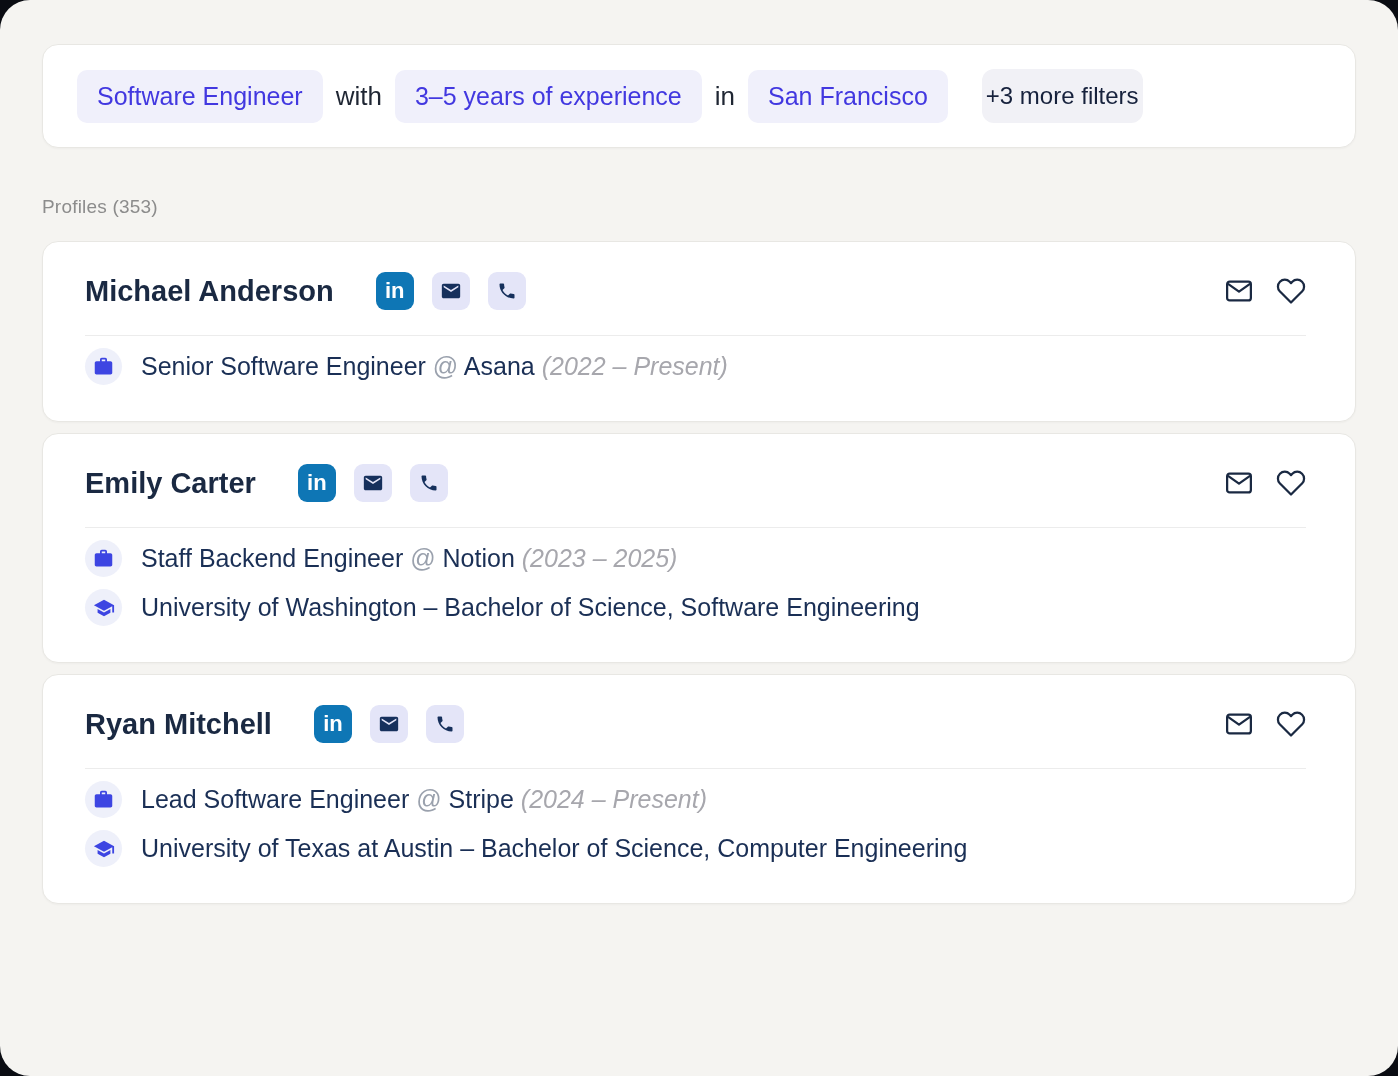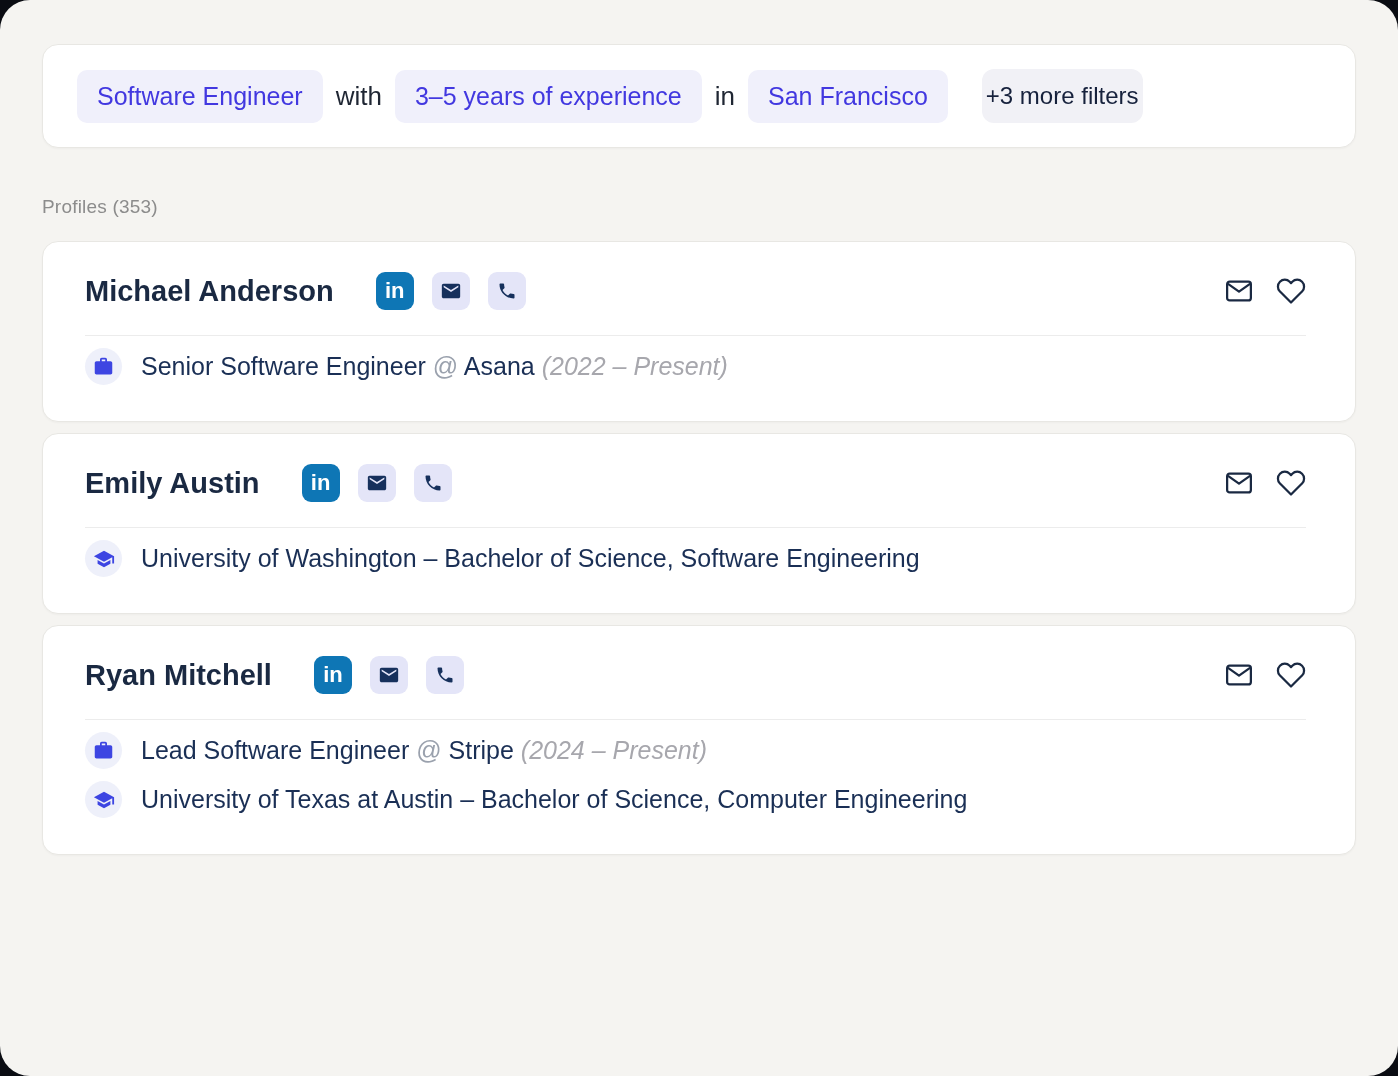--- a/index.html
+++ b/index.html
@@ -200,21 +200,21 @@
         <svg width="21" height="21" viewBox="0 0 24 24">
             <path d="M20 6h-4V4c0-1.11-.89-2-2-2h-4c-1.11 0-2 .89-2 2v2H4c-1.11 0-2 .89-2 2v11c0 1.11.89 2 2 2h16c1.11 0 2-.89 2-2V8c0-1.11-.89-2-2-2zm-6 0h-4V4h4v2z"></path>
           </svg>
       </span>
       <p class="row-text"><span>Senior Software Engineer</span> <span class="at">@</span> <span>Asana</span> <span class="dates">(2022 – Present)</span></p>
     </div>
   </section>
 
   <section class="card">
     <div class="card-header">
-      <h3 class="profile-name">Emily Austin</h3>
+      <h3 class="profile-name">Emily Carter</h3>
       <button class="badge linkedin">
         <span>in</span>
       </button>
       <button class="badge soft">
         <svg width="22" height="22" viewBox="0 0 24 24">
             <path d="M20 4H4c-1.1 0-2 .9-2 2v12c0 1.1.9 2 2 2h16c1.1 0 2-.9 2-2V6c0-1.1-.9-2-2-2zm0 4-8 5-8-5V6l8 5 8-5v2z"></path>
           </svg>
       </button>
       <button class="badge soft">
         <svg width="20" height="20" viewBox="0 0 24 24">
@@ -228,20 +228,28 @@
             <polyline points="3.5 6.5 12 12.5 20.5 6.5"></polyline>
           </svg>
       </button>
       <button class="action-btn">
         <svg width="30" height="30" viewBox="0 0 24 24" fill="none" stroke-width="1.8" stroke-linecap="round" stroke-linejoin="round">
             <path d="M20.84 4.61a5.5 5.5 0 0 0-7.78 0L12 5.67l-1.06-1.06a5.5 5.5 0 0 0-7.78 7.78l1.06 1.06L12 21.23l7.78-7.78 1.06-1.06a5.5 5.5 0 0 0 0-7.78z"></path>
           </svg>
       </button>
     </div>
     <div class="divider"></div>
+    <div class="row">
+      <span class="row-icon">
+        <svg width="21" height="21" viewBox="0 0 24 24">
+            <path d="M20 6h-4V4c0-1.11-.89-2-2-2h-4c-1.11 0-2 .89-2 2v2H4c-1.11 0-2 .89-2 2v11c0 1.11.89 2 2 2h16c1.11 0 2-.89 2-2V8c0-1.11-.89-2-2-2zm-6 0h-4V4h4v2z"></path>
+          </svg>
+      </span>
+      <p class="row-text"><span>Staff Backend Engineer</span> <span class="at">@</span> <span>Notion</span> <span class="dates">(2023 – 2025)</span></p>
+    </div>
     <div class="row">
       <span class="row-icon">
         <svg width="22" height="22" viewBox="0 0 24 24">
             <path d="M5 13.18v4L12 21l7-3.82v-4L12 17l-7-3.82zM12 3 1 9l11 6 9-4.91V17h2V9L12 3z"></path>
           </svg>
       </span>
       <p class="row-text">University of Washington – Bachelor of Science, Software Engineering</p>
     </div>
   </section>
 

